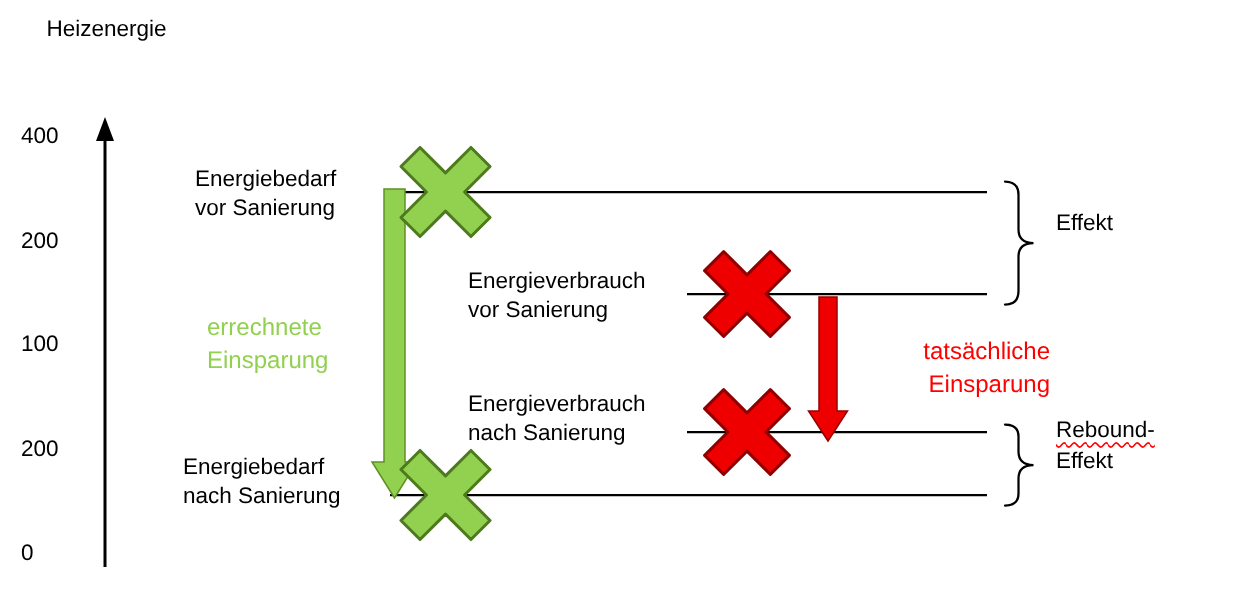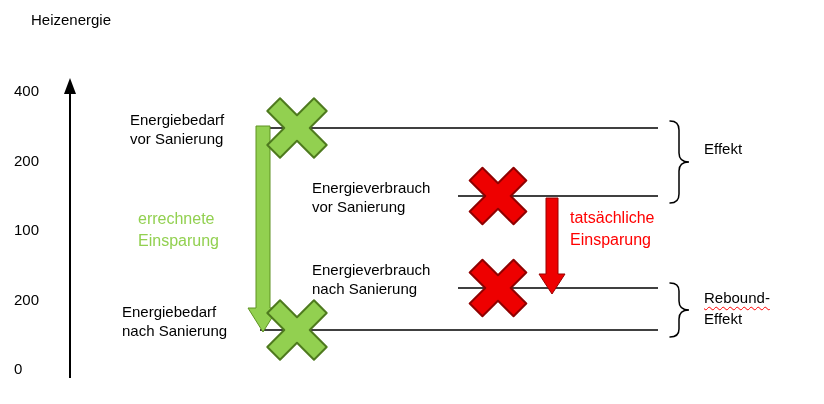--- a/index.html
+++ b/index.html
@@ -101,27 +101,27 @@
   <div class="abs lbl" style="left:122px; top:302px; width:136px;">
     <div>Energiebedarf</div>
     <div>nach Sanierung</div>
   </div>
 
   <div class="abs green-text" style="left:138px; top:208px; width:112px; ">
     <div>errechnete</div>
     <div>Einsparung</div>
   </div>
 
-  <div class="abs red-text" style="left:570px; top:207px; width:130px; text-align:left;">
+  <div class="abs red-text" style="left:570px; top:224px; width:130px; text-align:right;">
     <div>tatsächliche</div>
     <div>Einsparung</div>
   </div>
 
   <div class="abs side-label" style="left:704px; top:138px; width:112px;">
     <div>Effekt</div>
   </div>
 
-  <div class="abs side-label" style="left:704px; top:287px; width:112px;">
+  <div class="abs side-label" style="left:704px; top:276px; width:112px;">
     <div><span class="squiggle">Rebound-</span></div>
     <div>Effekt</div>
   </div>
 
 </div>
 
 </body></html>

